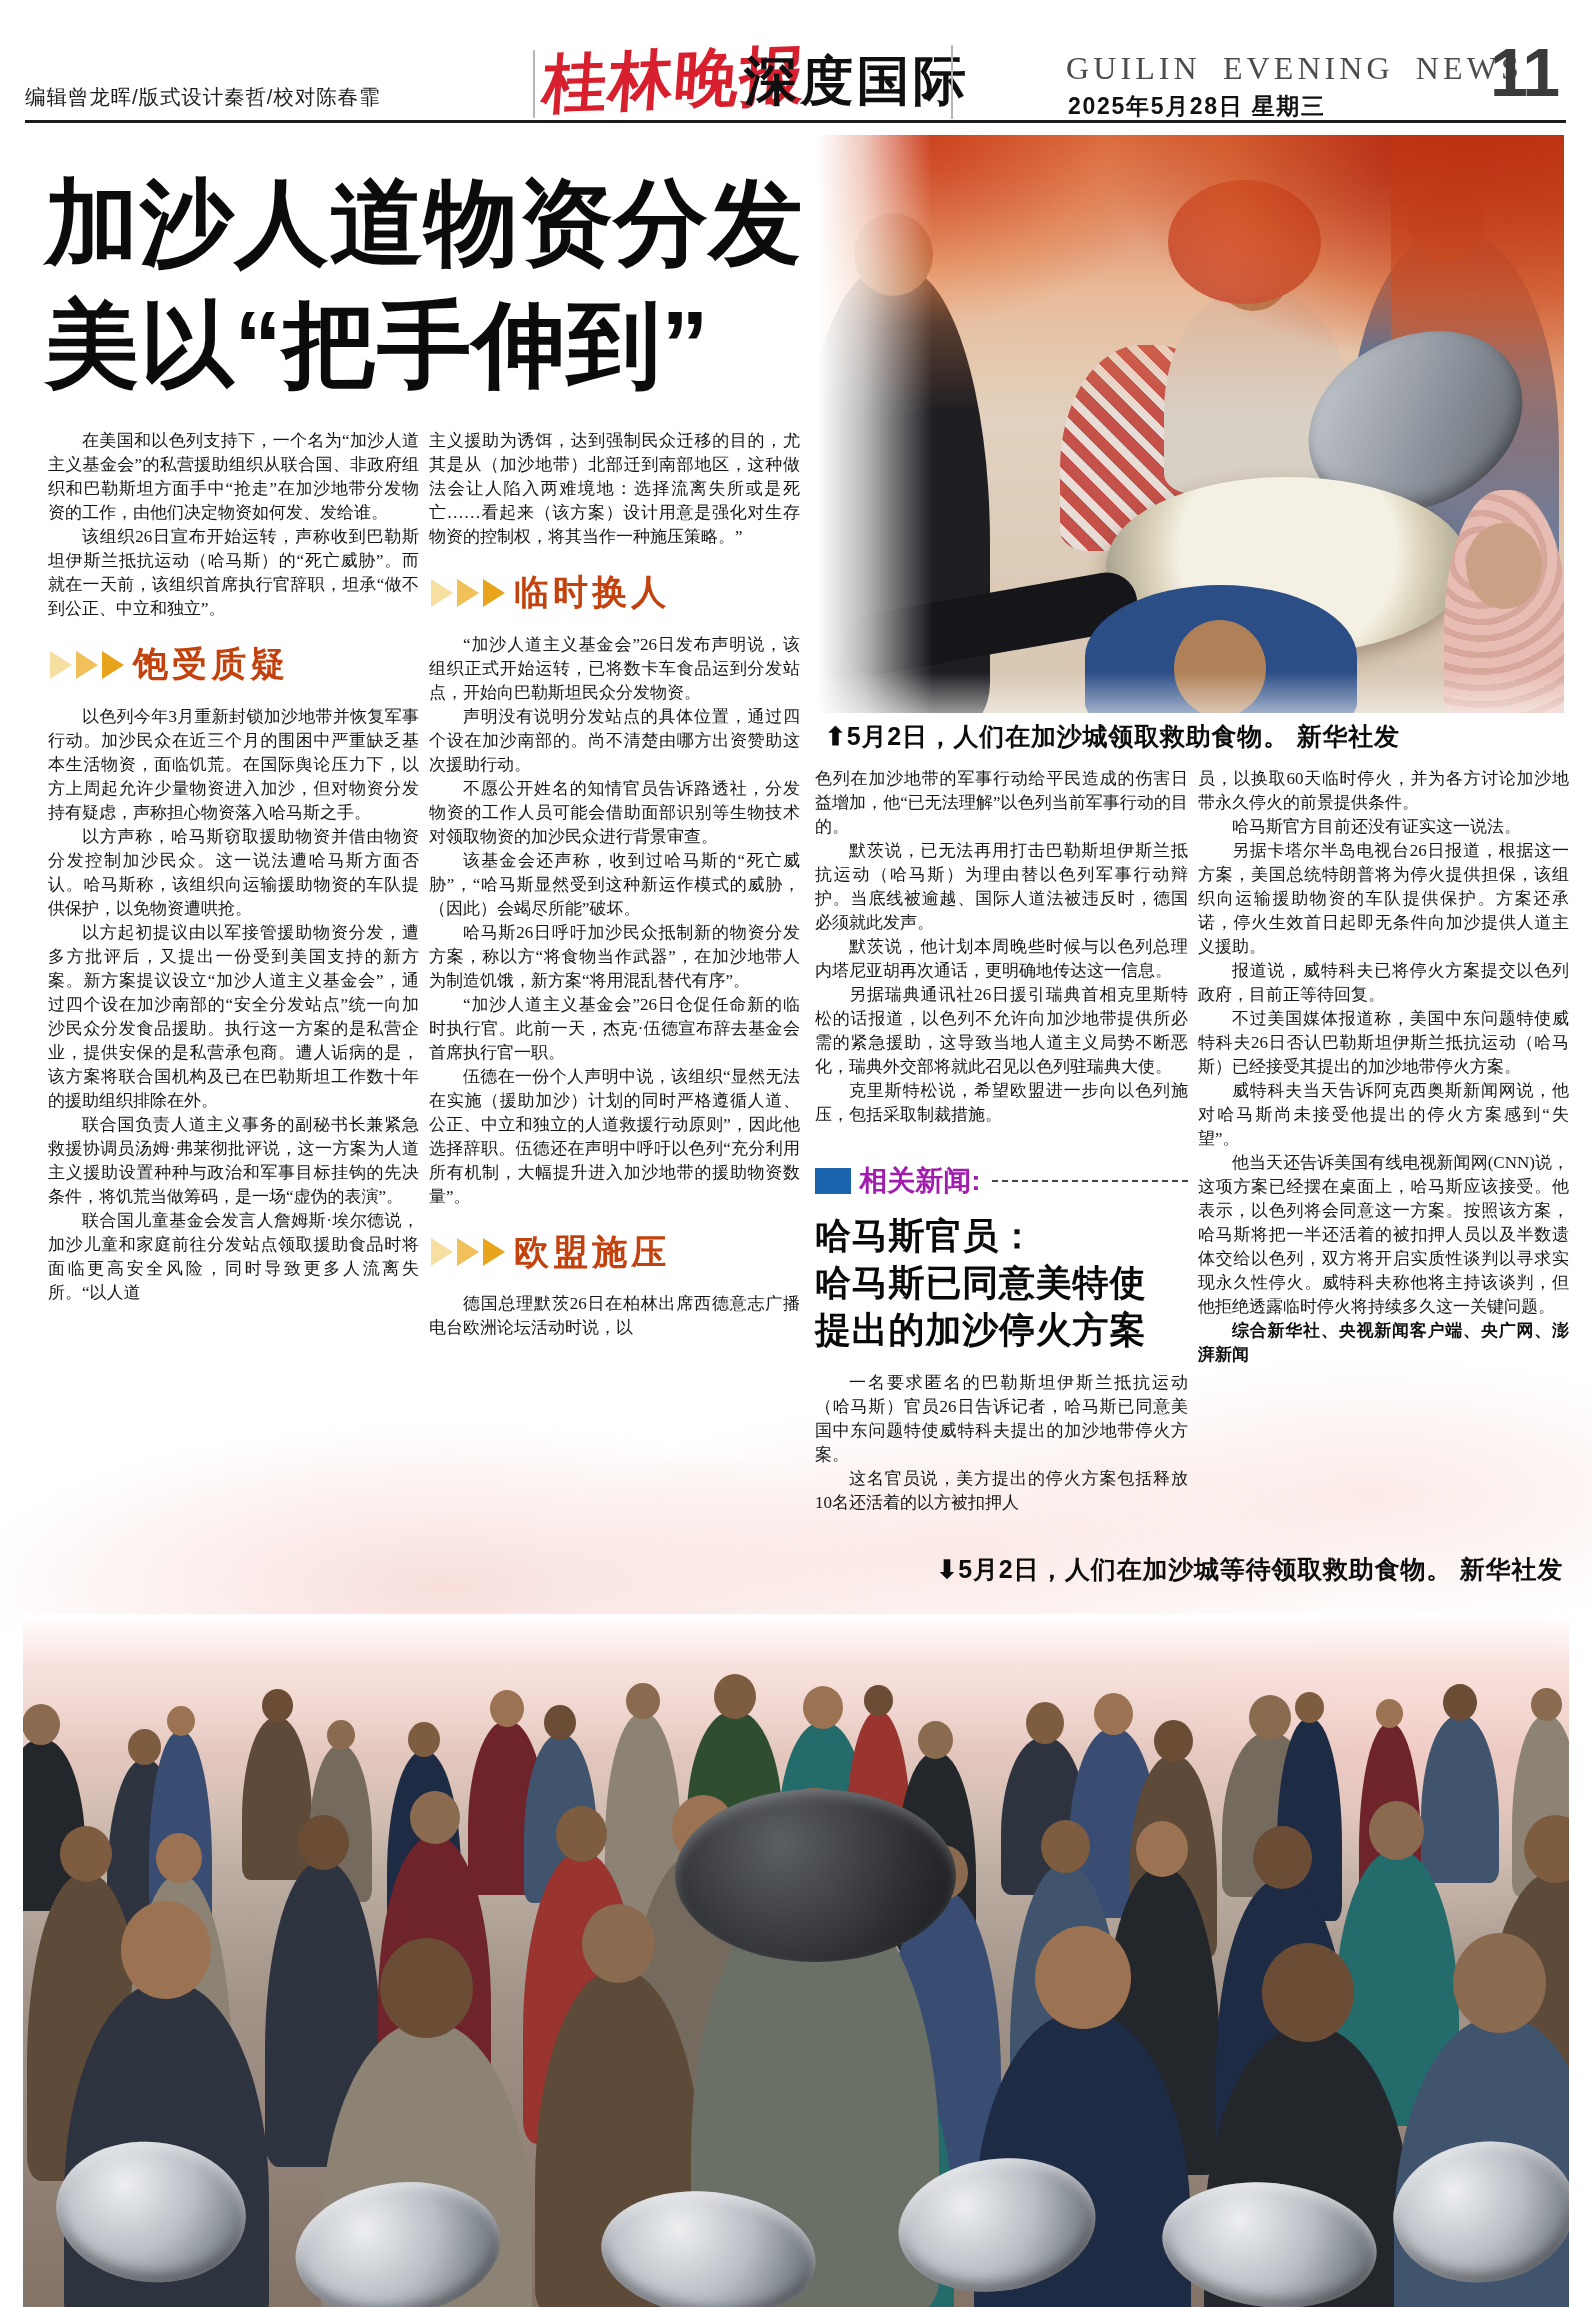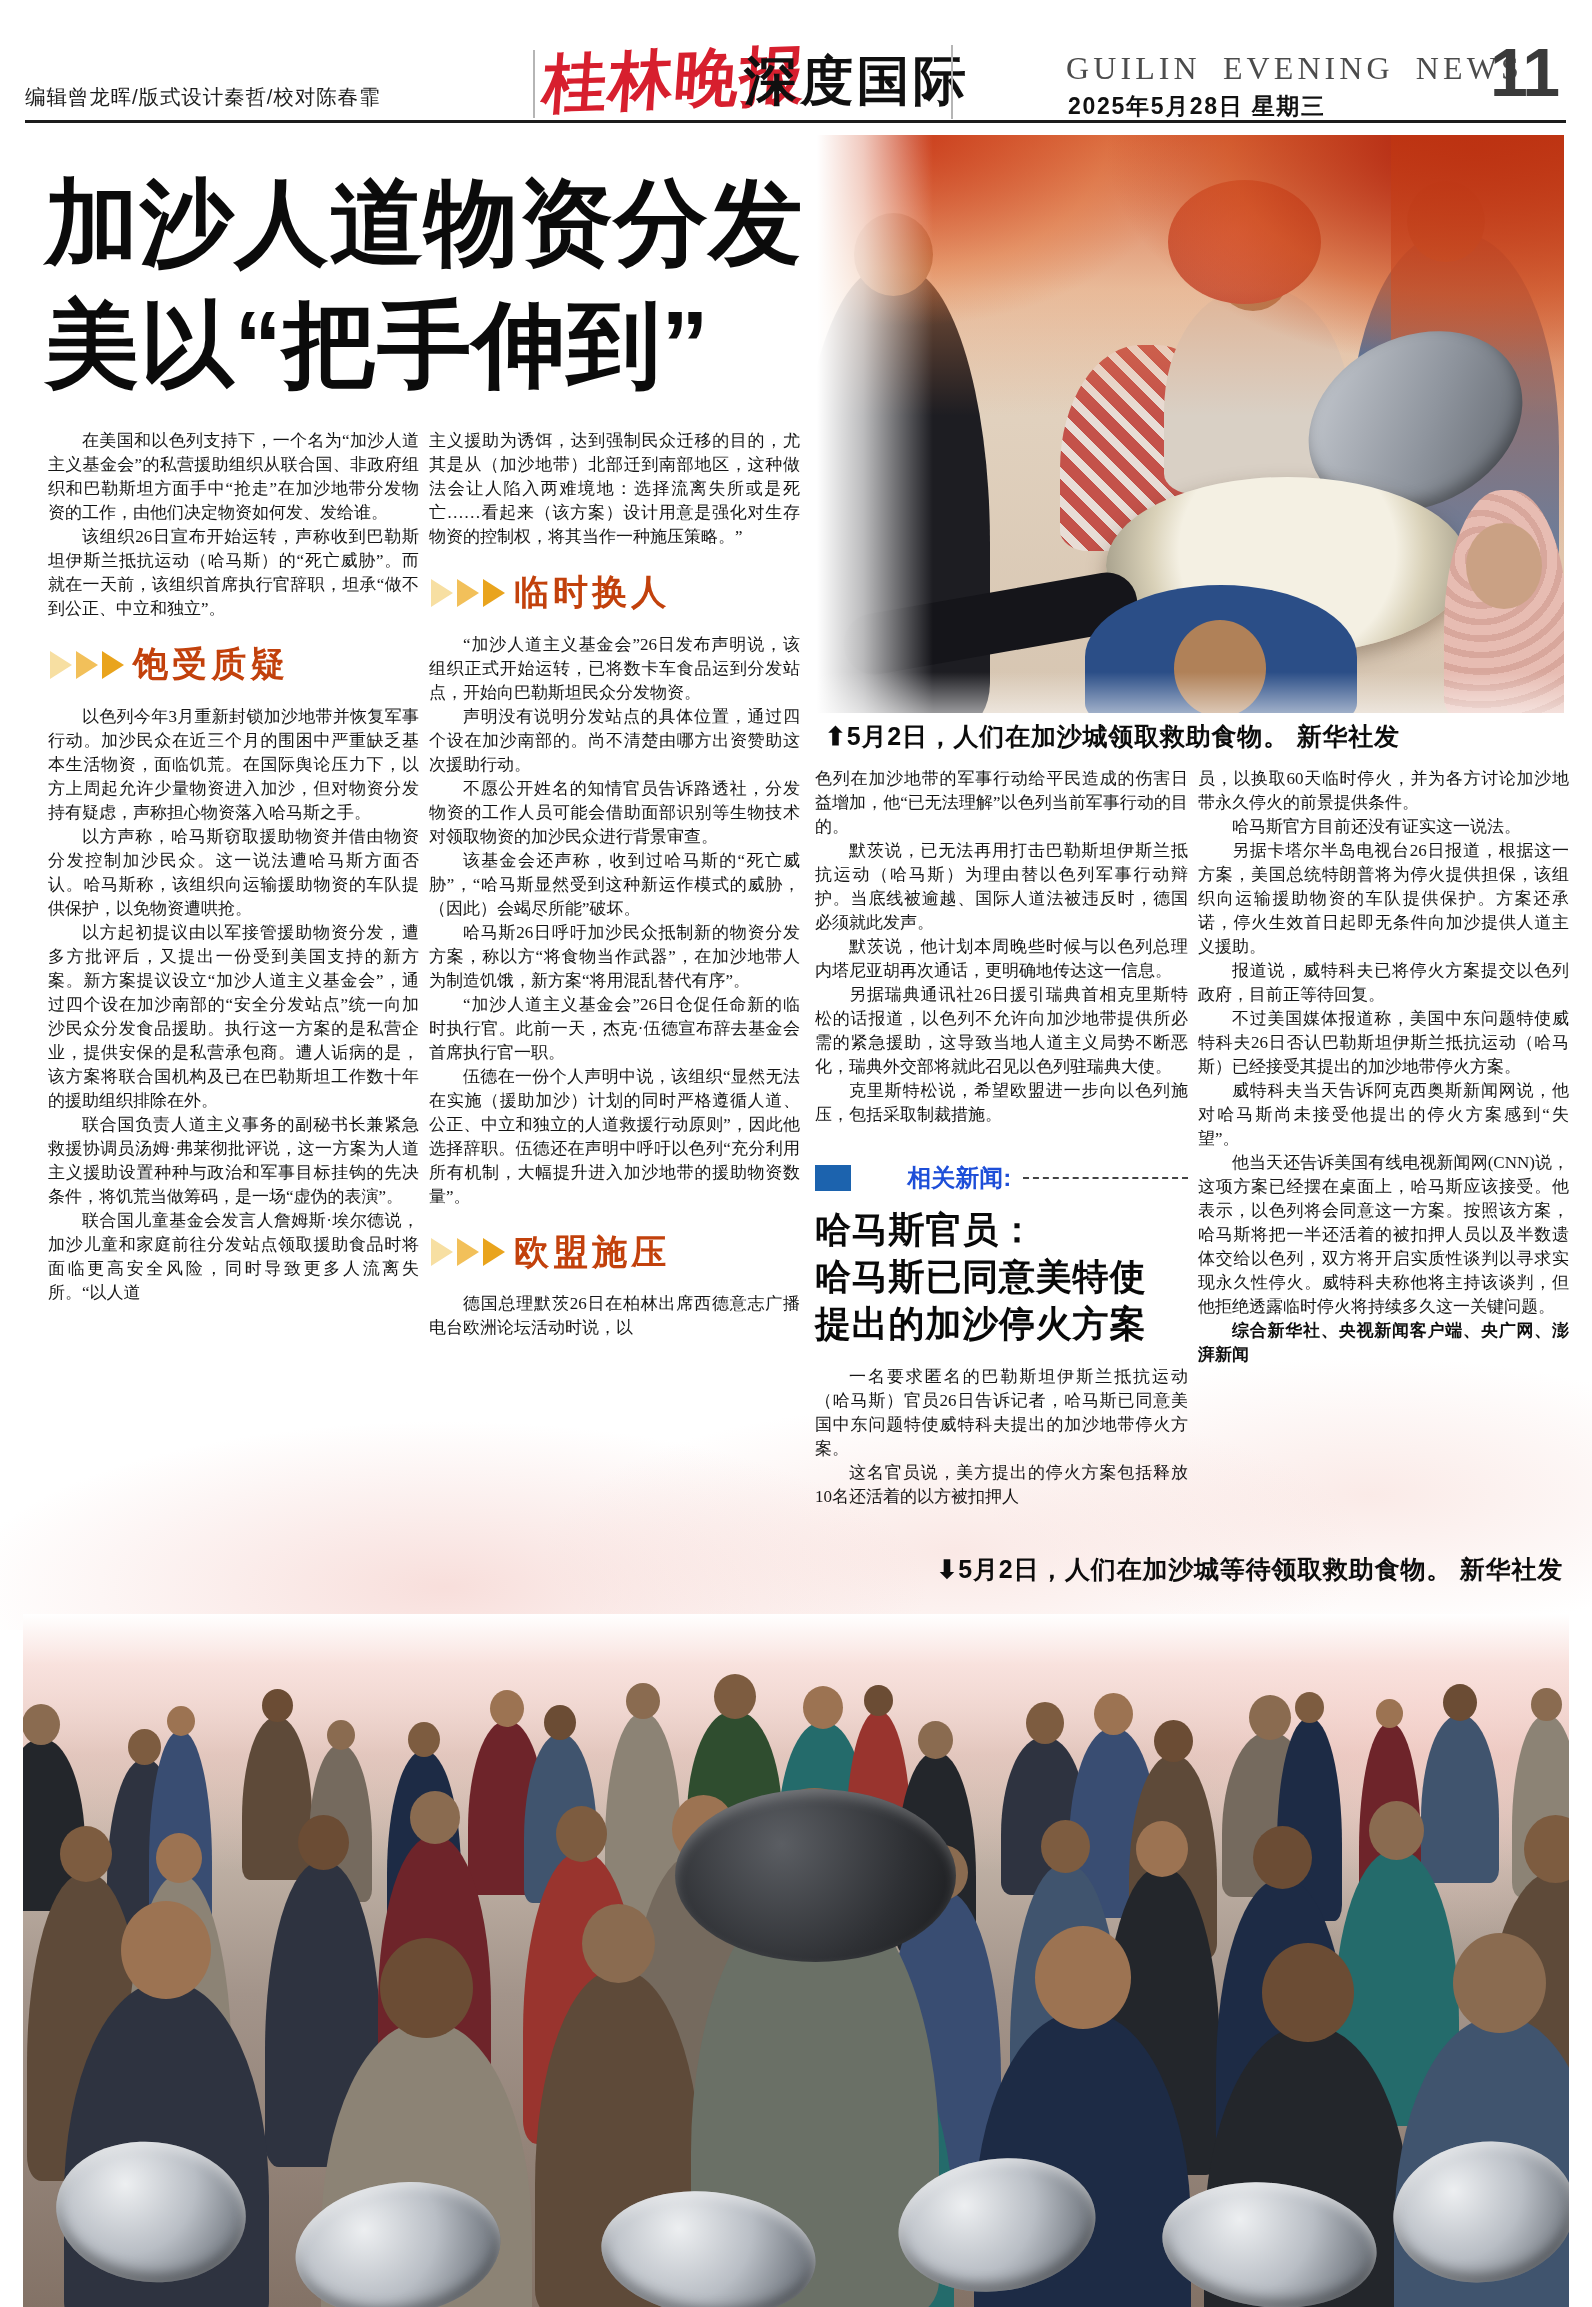--- a/index.html
+++ b/index.html
@@ -43,21 +43,21 @@
   .sec-head{display:flex;align-items:center;margin:20px 0 16.5px 1.7px;}
   .tri{width:0;height:0;border-style:solid;border-width:14px 0 14px 22px;border-color:transparent;margin-right:4.1px;}
   .tri.t1{border-left-color:var(--accent_amber_1,#f7dfa2);}
   .tri.t2{border-left-color:var(--accent_amber_2,#f2c05a);}
   .tri.t3{border-left-color:var(--accent_amber_3,#e9a41d);}
   .sec-title{font-family:"Liberation Sans",sans-serif;font-weight:900;font-size:35px;
     color:#c2410c;letter-spacing:4.1px;margin-left:5px;}
   
   .rel-label-row{display:flex;align-items:center;margin:35px 0 5px 0;}
   .rel-square{width:36px;height:26.4px;background:var(--related_blue,#1c63ae);margin-right:8.3px;flex:none;}
-  .rel-label{font-family:"Liberation Sans",sans-serif;font-weight:900;font-size:24px;color:#1d4ed8;flex:none;margin-left:48px;}
+  .rel-label{font-family:"Liberation Sans",sans-serif;font-weight:900;font-size:28px;color:#a21caf;flex:none;}
   .rel-dash{flex:1;border-top:2.5px dashed #444;margin-left:11.6px;height:0;}
   .rel-title{font-family:"Liberation Sans",sans-serif;font-weight:900;font-size:36px;
     line-height:47px;color:#090909;margin:11.6px 0 18px 0;letter-spacing:0.8px;}
   
   .photo-caption{position:absolute;font-family:"Liberation Sans",sans-serif;font-weight:700;
     font-size:25px;color:#0c0c0c;z-index:3;letter-spacing:0.8px;}
   #top-caption{left:825px;top:720px;width:743px;}
   #bottom-caption{left:726px;top:1553px;width:837px;text-align:right;}
   
   .top-photo{position:absolute;left:817px;top:135px;width:747px;height:578px;overflow:hidden;z-index:1;

